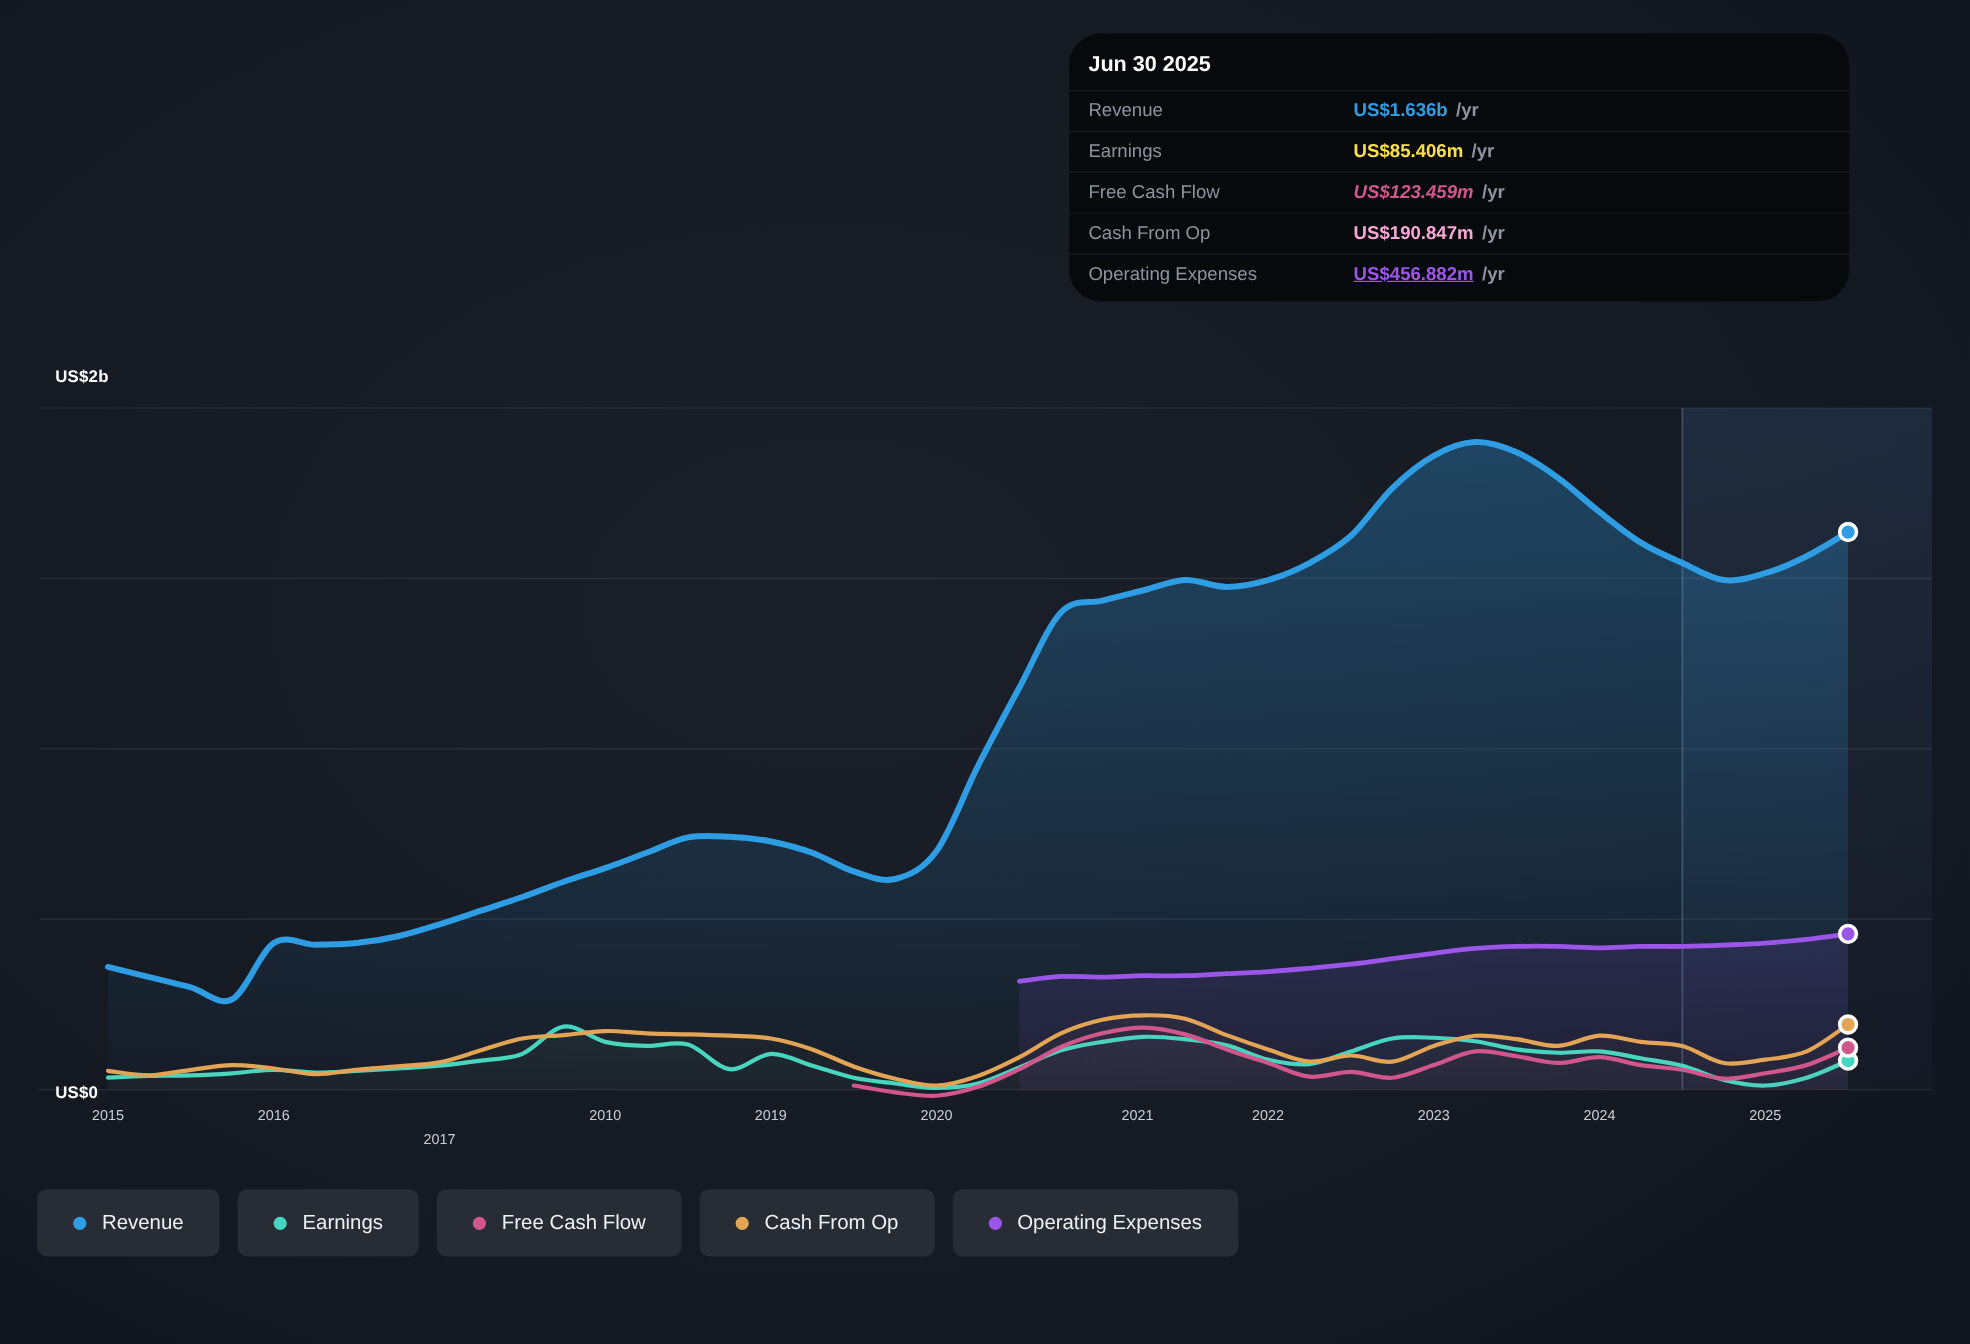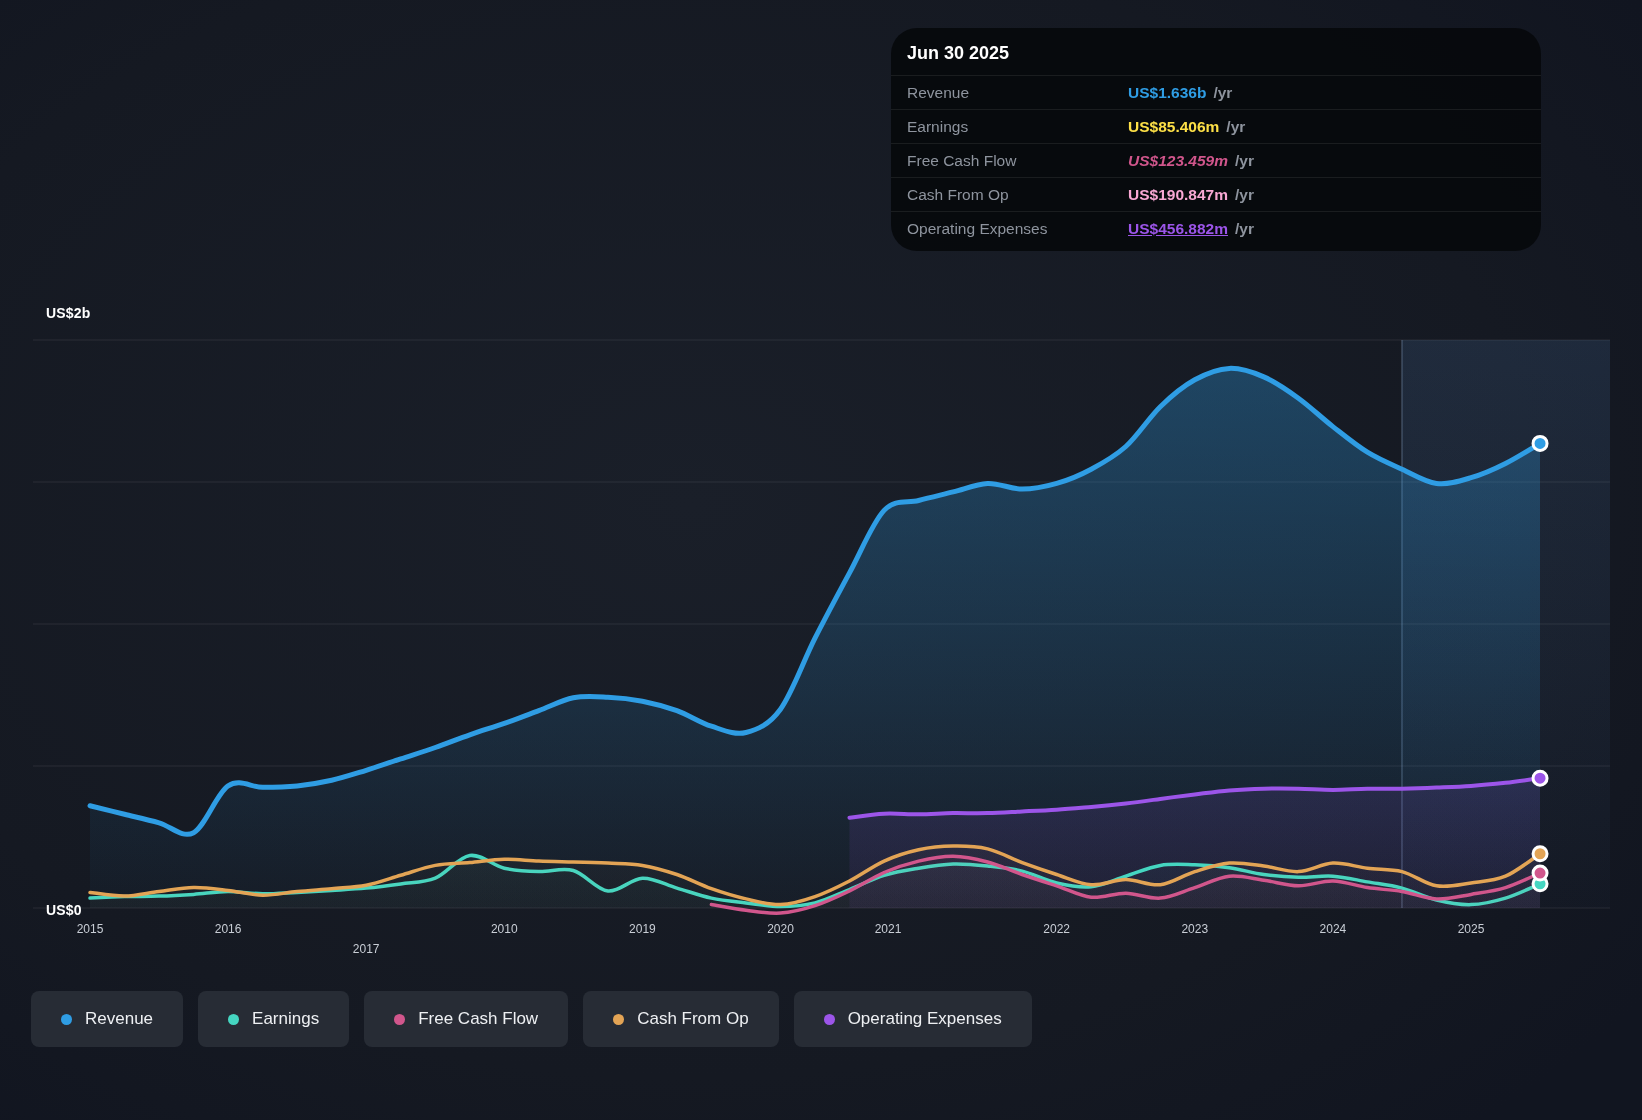--- a/index.html
+++ b/index.html
@@ -80,21 +80,21 @@
 
 <div class="ylabel top">US$2b</div>
 <div class="ylabel zero">US$0</div>
 <div id="xticks">
     <div class="xtick" style="left: 90px;">2015</div>
     <div class="xtick" style="left: 228.1px;">2016</div>
     <div class="xtick" style="left: 366.2px; margin-top: 20px;">2017</div>
     <div class="xtick" style="left: 504.3px;">2010</div>
     <div class="xtick" style="left: 642.4px;">2019</div>
     <div class="xtick" style="left: 780.5px;">2020</div>
-    <div class="xtick" style="left: 888px;">2021</div>
+    <div class="xtick" style="left: 948px;">2021</div>
     <div class="xtick" style="left: 1056.7px;">2022</div>
     <div class="xtick" style="left: 1194.8px;">2023</div>
     <div class="xtick" style="left: 1332.9px;">2024</div>
     <div class="xtick" style="left: 1471px;">2025</div>
   </div>
 
 <div class="tooltip">
   <div class="tt-title">Jun 30 2025</div>
 
   <div class="tt-row">

